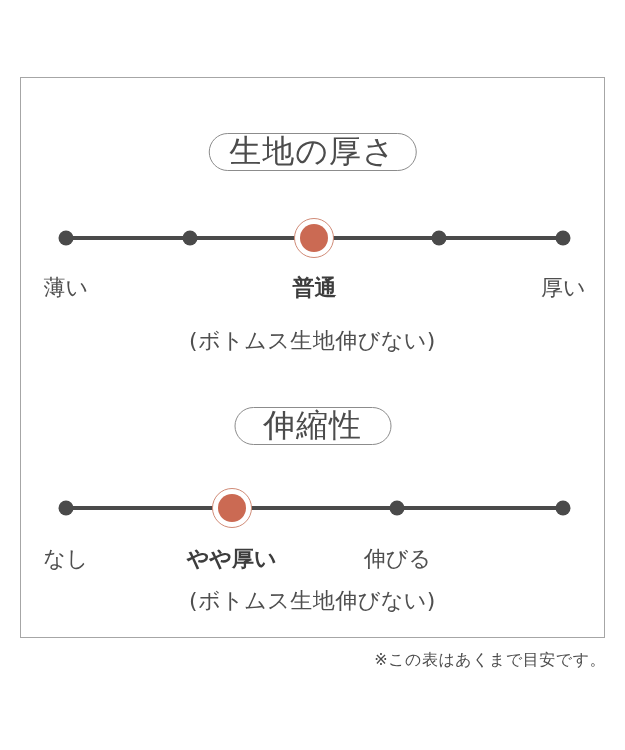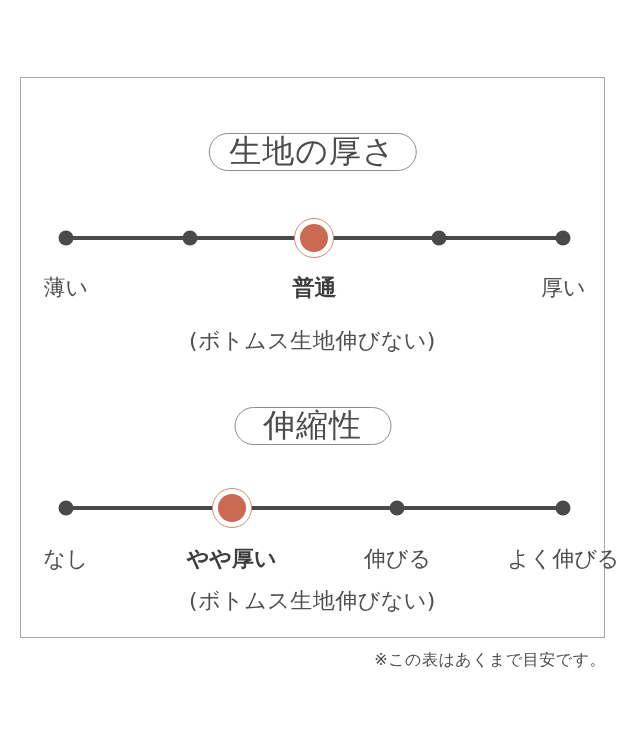--- a/index.html
+++ b/index.html
@@ -99,21 +99,20 @@
           <span class="dot" style="left:7.69%"></span>
           <span class="ring" style="left:36.13%"></span>
           <span class="dot sel" style="left:36.13%"></span>
           <span class="dot" style="left:64.56%"></span>
           <span class="dot" style="left:93.00%"></span>
         </div>
       <div class="labels">
           <span class="scale-label" style="left:7.69%">なし</span>
           <span class="scale-label selected" style="left:36.13%">やや厚い</span>
           <span class="scale-label" style="left:64.56%">伸びる</span>
-          <span class="scale-label" style="left:93.00%">よく伸びる</span>
         </div>
       <div class="caption">(ボトムス生地伸びない)</div>
     </section>
 
   </div>
 
   <div class="footnote">※この表はあくまで目安です。</div>
 </div>
 
 </body></html>

